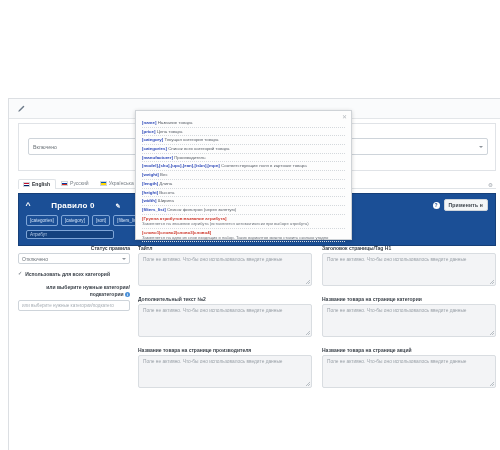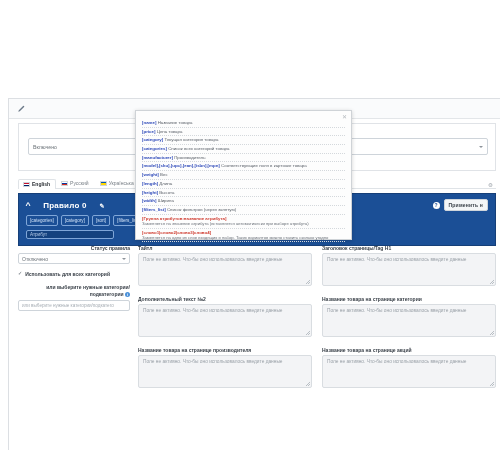--- a/index.html
+++ b/index.html
@@ -59,21 +59,21 @@
   .flag-ua{background:linear-gradient(#0057b7 0 50%,#ffd700 50%);}
   .gear{margin-left:auto;color:#9aa1a8;font-size:5.5px;padding-right:3px;}
 
   
   .rule{
     position:absolute;left:9px;top:94px;width:478px;
     background:#1b4f96;color:#ffffff;
     border:1px solid #163f78;box-sizing:border-box;
   }
   .rule-head{
-    display:flex;align-items:center;gap:13px;
+    display:flex;align-items:center;gap:21px;
     padding:5px 7px 4px 7px;font-size:8px;font-weight:bold;letter-spacing:.2px;
   }
   .chev{font-size:7px;display:inline-block;transform:scaleX(1.25);}
   .rule-edit{font-size:6px;opacity:.95;}
   .rule-right{margin-left:auto;display:flex;align-items:center;gap:4px;}
   .help-ico{
     width:7px;height:7px;border-radius:50%;background:#ffffff;color:#1b4f96;
     font-size:5px;font-weight:bold;display:flex;align-items:center;justify-content:center;
   }
   .apply-btn{

